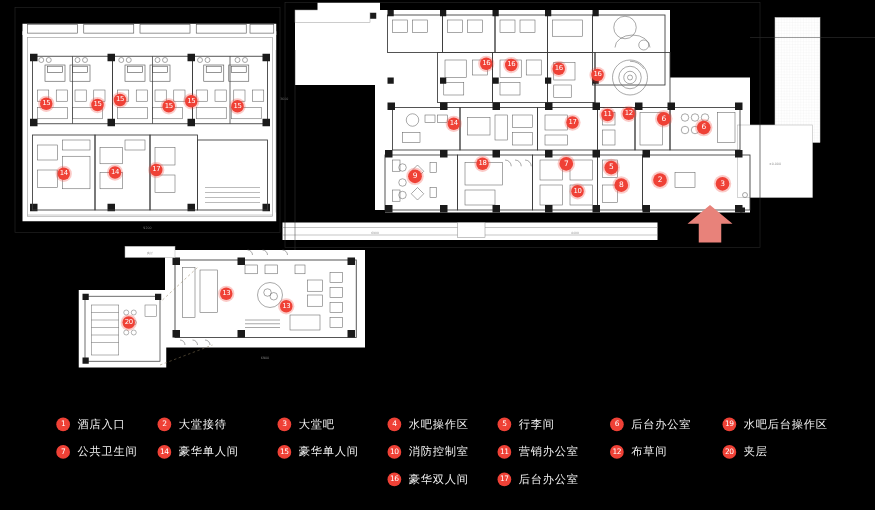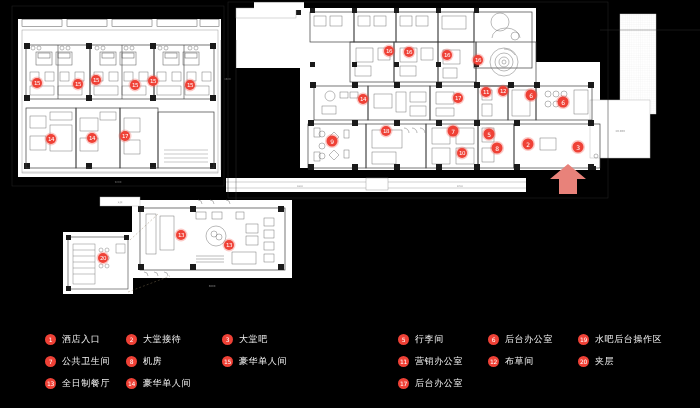--- a/index.html
+++ b/index.html
@@ -518,49 +518,55 @@
   <div id="legend">
       <div class="legend-col" style="left: 45px;">
         <div class="legend-item">
           <span class="legend-dot">1</span>
           <span class="legend-label">酒店入口</span>
         </div>
         <div class="legend-item">
           <span class="legend-dot">7</span>
           <span class="legend-label">公共卫生间</span>
         </div>
-        <div class="legend-item">
-          <span class="legend-dot">13</span>
-          <span class="legend-label">全日制餐厅</span>
-        </div>
       </div>
       <div class="legend-col" style="left: 126px;">
         <div class="legend-item">
           <span class="legend-dot">2</span>
           <span class="legend-label">大堂接待</span>
         </div>
         <div class="legend-item">
-          <span class="legend-dot">8</span>
-          <span class="legend-label">机房</span>
-        </div>
-        <div class="legend-item">
           <span class="legend-dot">14</span>
           <span class="legend-label">豪华单人间</span>
         </div>
       </div>
       <div class="legend-col" style="left: 222px;">
         <div class="legend-item">
           <span class="legend-dot">3</span>
           <span class="legend-label">大堂吧</span>
         </div>
         <div class="legend-item">
           <span class="legend-dot">15</span>
           <span class="legend-label">豪华单人间</span>
         </div>
       </div>
+      <div class="legend-col" style="left: 310px;">
+        <div class="legend-item">
+          <span class="legend-dot">4</span>
+          <span class="legend-label">水吧操作区</span>
+        </div>
+        <div class="legend-item">
+          <span class="legend-dot">10</span>
+          <span class="legend-label">消防控制室</span>
+        </div>
+        <div class="legend-item">
+          <span class="legend-dot">16</span>
+          <span class="legend-label">豪华双人间</span>
+        </div>
+      </div>
       <div class="legend-col" style="left: 398px;">
         <div class="legend-item">
           <span class="legend-dot">5</span>
           <span class="legend-label">行李间</span>
         </div>
         <div class="legend-item">
           <span class="legend-dot">11</span>
           <span class="legend-label">营销办公室</span>
         </div>
         <div class="legend-item">

